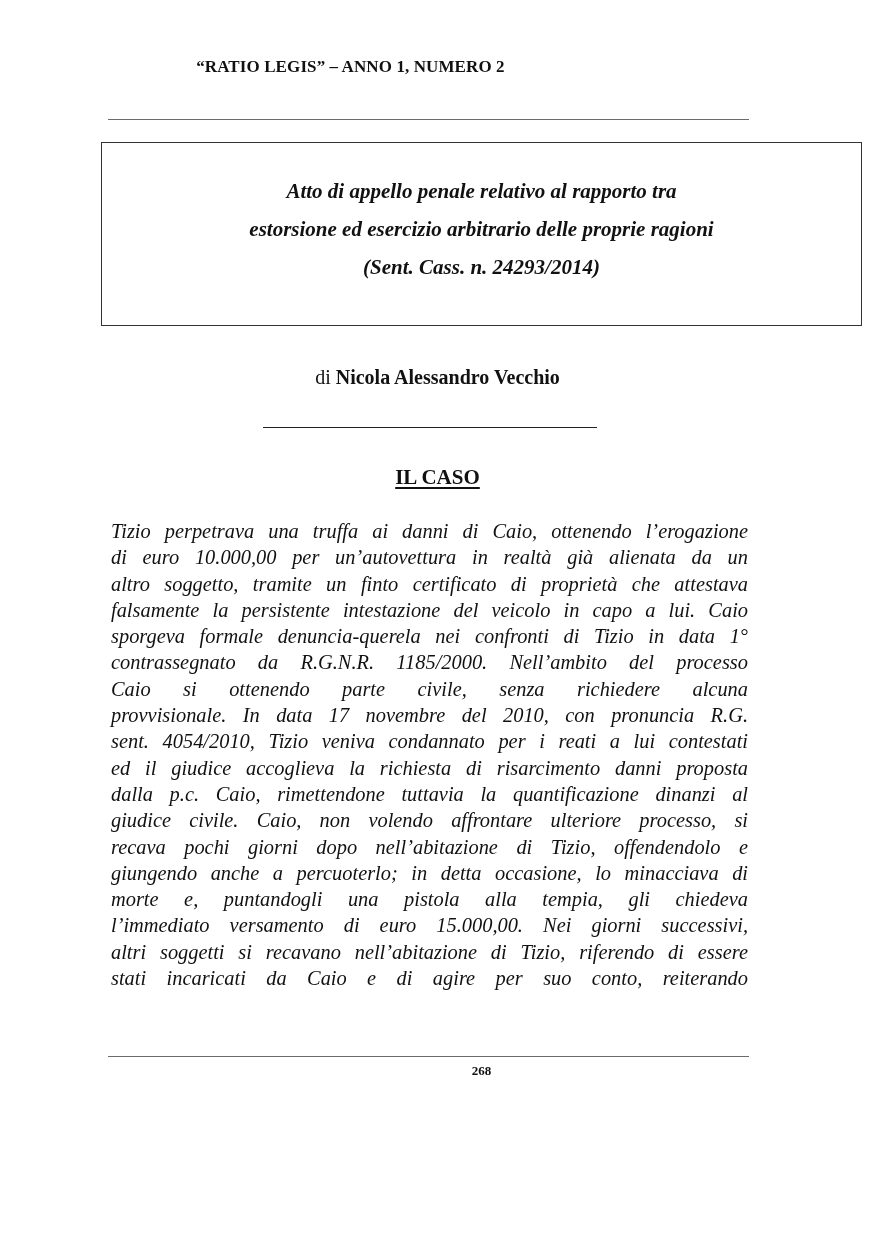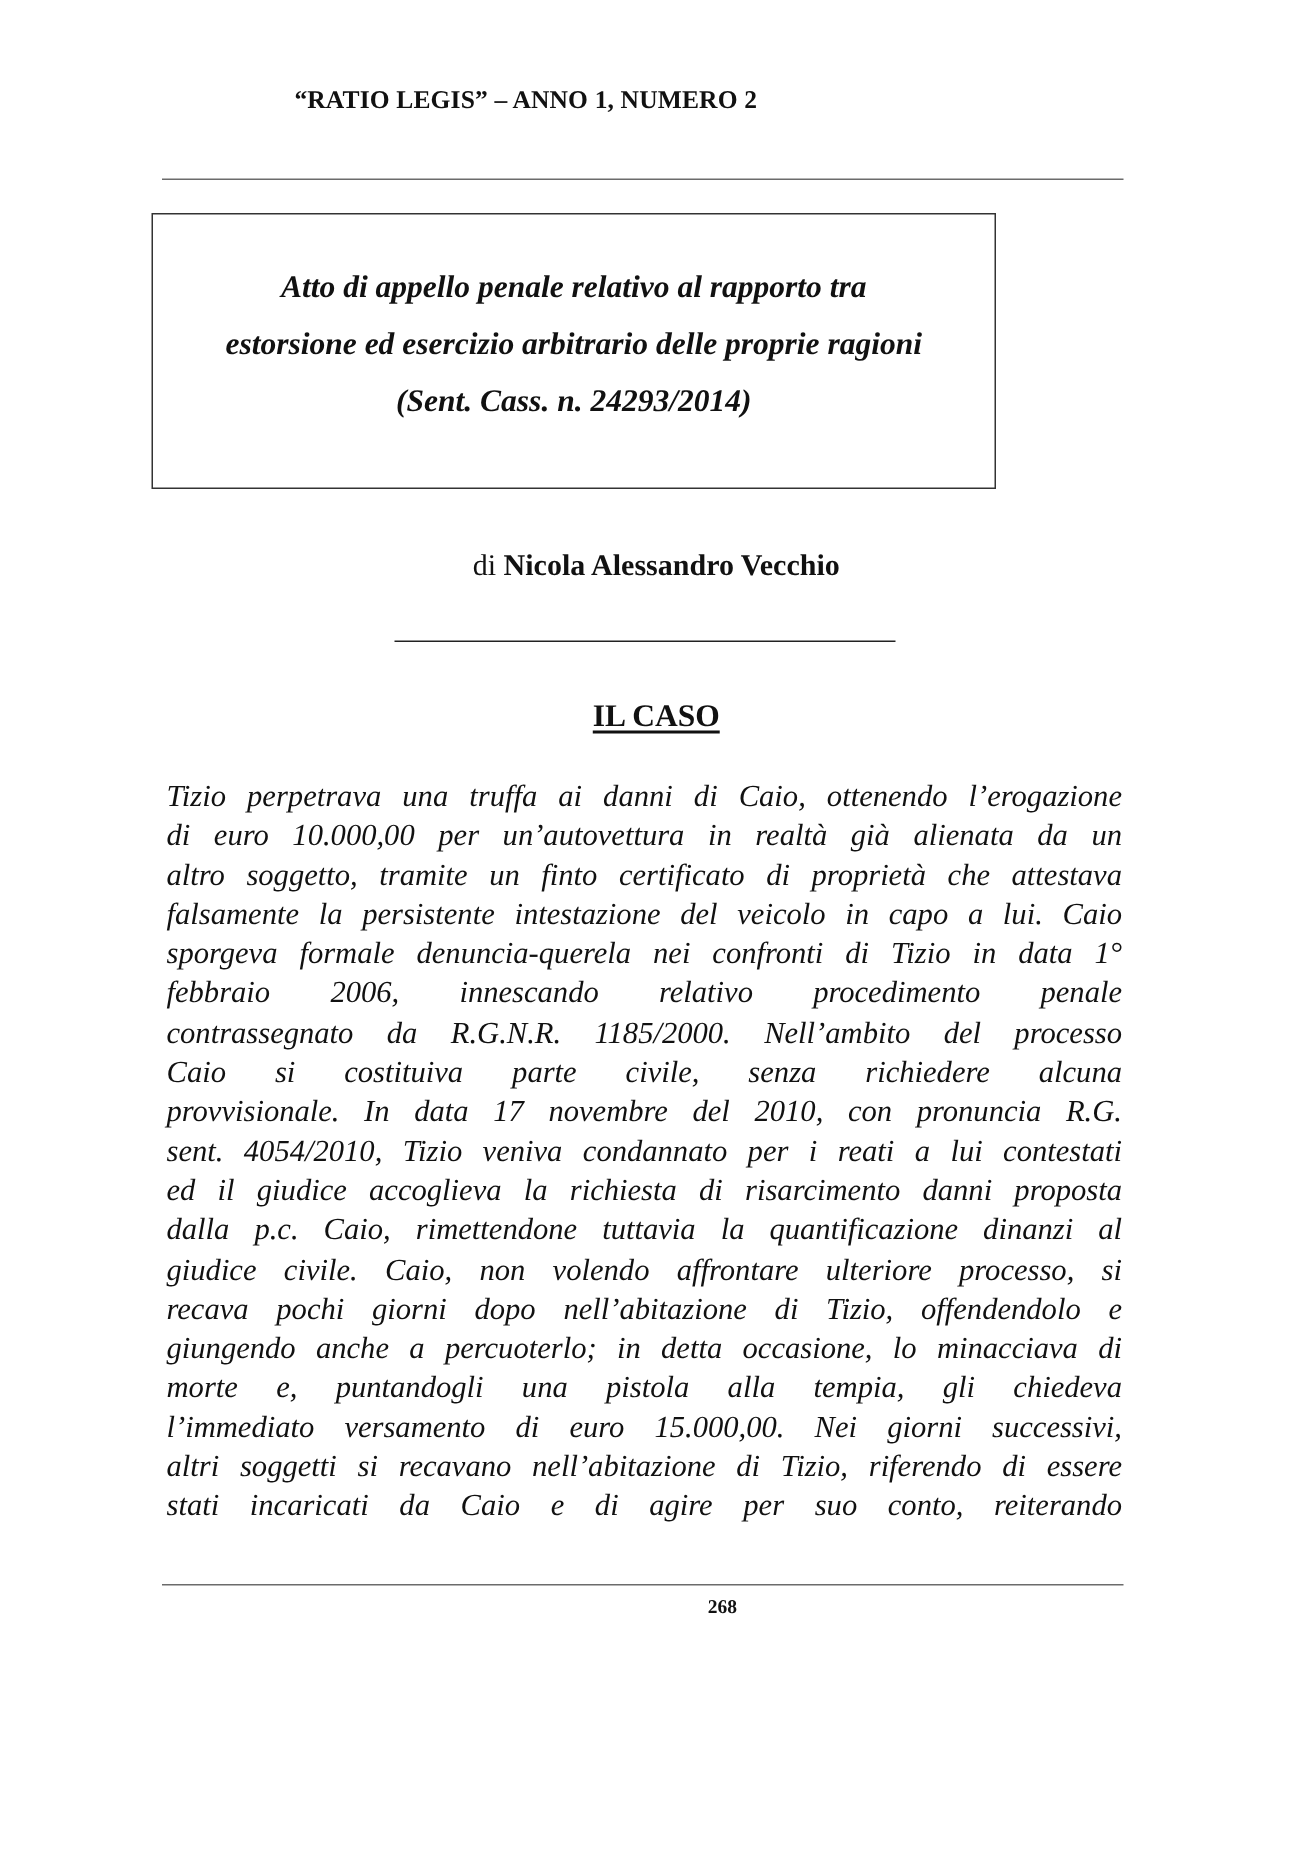--- a/index.html
+++ b/index.html
@@ -30,21 +30,21 @@
       top: 119px;
       left: 108px;
       width: 641px;
       height: 0;
       border-top: 1.5px solid #6b6b6b;
     }
     .title-box {
       position: absolute;
       top: 142px;
       left: 101px;
-      width: 563px;
+      width: 761px;
       height: 184px;
       border: 1.5px solid #333333;
       box-sizing: border-box;
     }
     .title-line {
       position: absolute;
       left: 0;
       width: 100%;
       text-align: center;
       font-style: italic;
@@ -136,23 +136,22 @@
 <div class="byline-rule"></div>
 
 <div class="section-heading">IL CASO</div>
 
 <div class="body-text">
   <span class="body-line">Tizio perpetrava una truffa ai danni di Caio, ottenendo l’erogazione</span>
   <span class="body-line">di euro 10.000,00 per un’autovettura in realtà già alienata da un</span>
   <span class="body-line">altro soggetto, tramite un finto certificato di proprietà che attestava</span>
   <span class="body-line">falsamente la persistente intestazione del veicolo in capo a lui. Caio</span>
   <span class="body-line">sporgeva formale denuncia-querela nei confronti di Tizio in data 1°</span>
-  <span class="body-line">febbraio 2006, innescando relativo procedimento penale</span>
   <span class="body-line">contrassegnato da R.G.N.R. 1185/2000. Nell’ambito del processo</span>
-  <span class="body-line">Caio si costituiva parte civile, senza richiedere alcuna</span>
+  <span class="body-line">Caio si ottenendo parte civile, senza richiedere alcuna</span>
   <span class="body-line">provvisionale. In data 17 novembre del 2010, con pronuncia R.G.</span>
   <span class="body-line">sent. 4054/2010, Tizio veniva condannato per i reati a lui contestati</span>
   <span class="body-line">ed il giudice accoglieva la richiesta di risarcimento danni proposta</span>
   <span class="body-line">dalla p.c. Caio, rimettendone tuttavia la quantificazione dinanzi al</span>
   <span class="body-line">giudice civile. Caio, non volendo affrontare ulteriore processo, si</span>
   <span class="body-line">recava pochi giorni dopo nell’abitazione di Tizio, offendendolo e</span>
   <span class="body-line">giungendo anche a percuoterlo; in detta occasione, lo minacciava di</span>
   <span class="body-line">morte e, puntandogli una pistola alla tempia, gli chiedeva</span>
   <span class="body-line">l’immediato versamento di euro 15.000,00. Nei giorni successivi,</span>
   <span class="body-line">altri soggetti si recavano nell’abitazione di Tizio, riferendo di essere</span>

